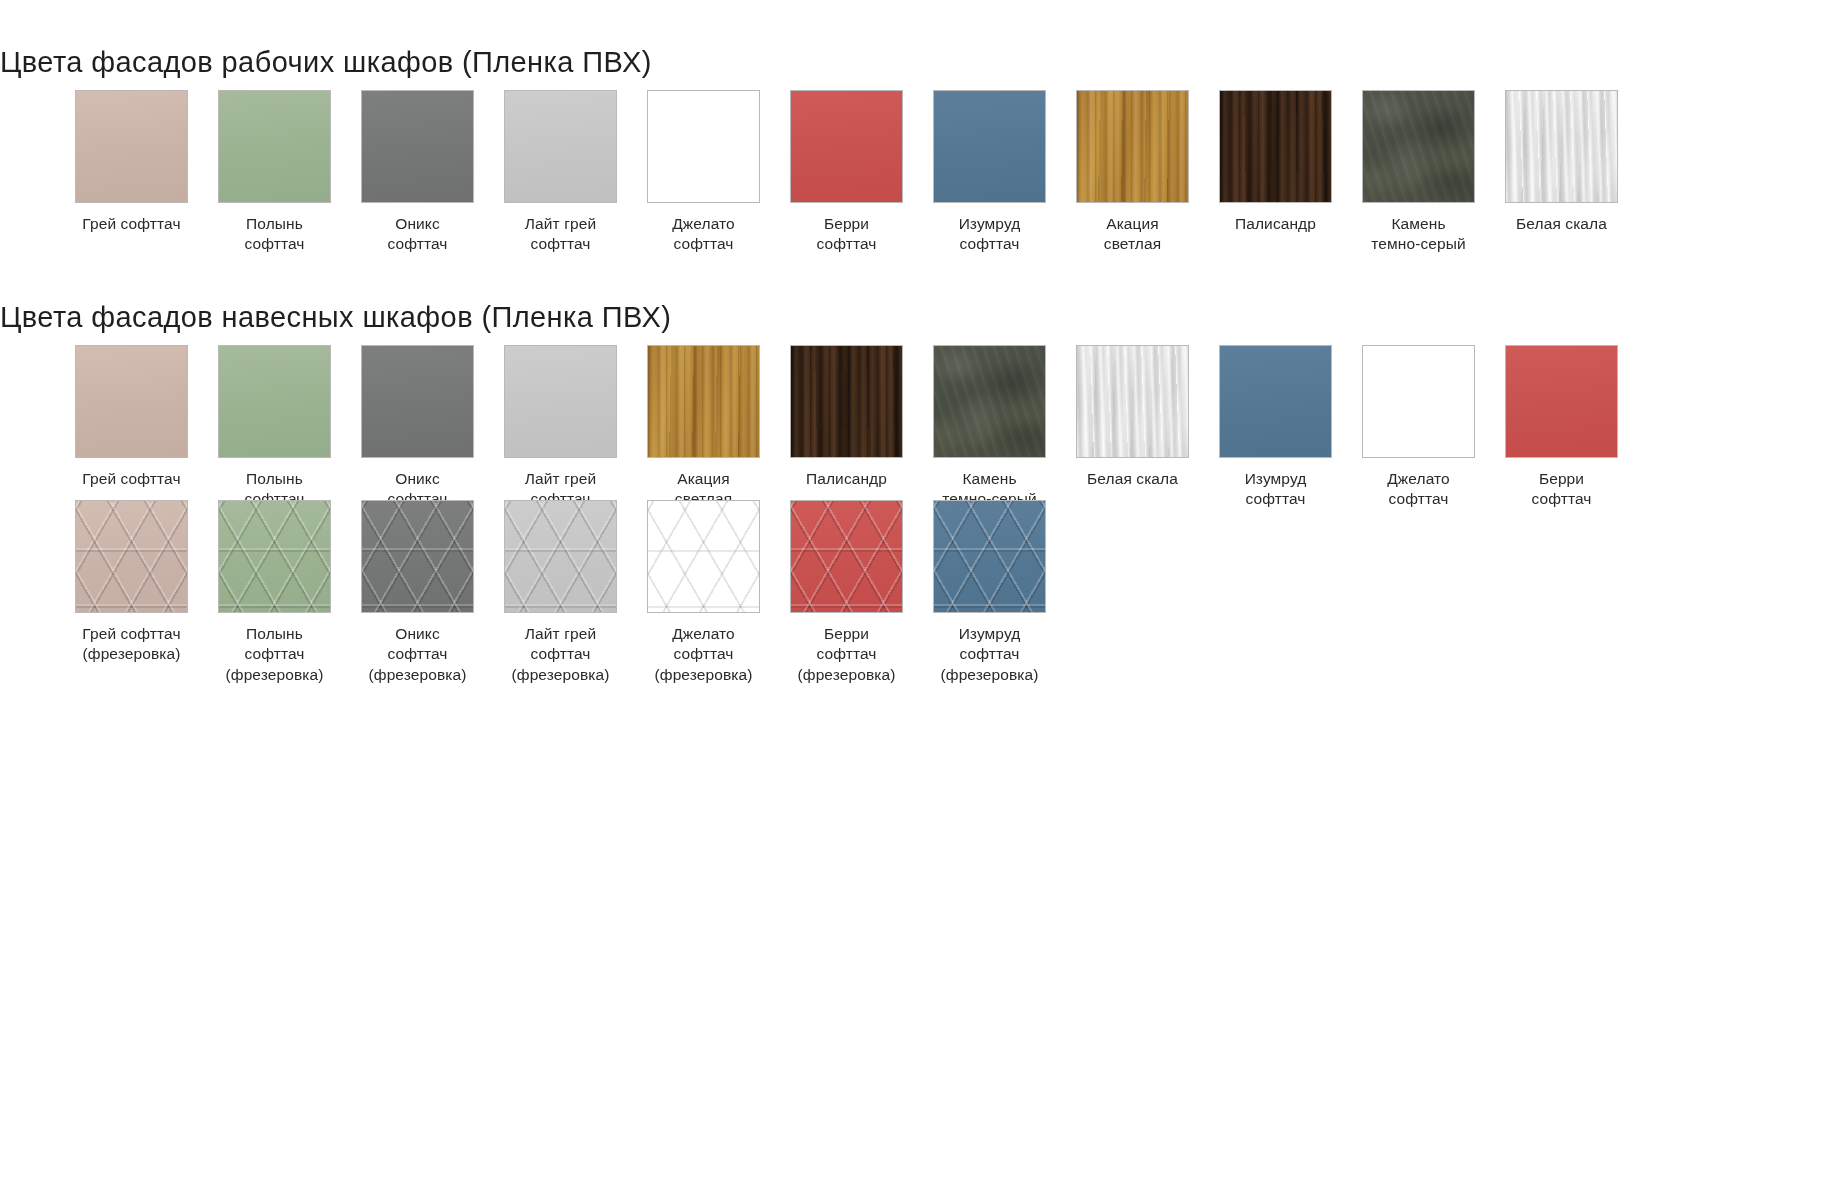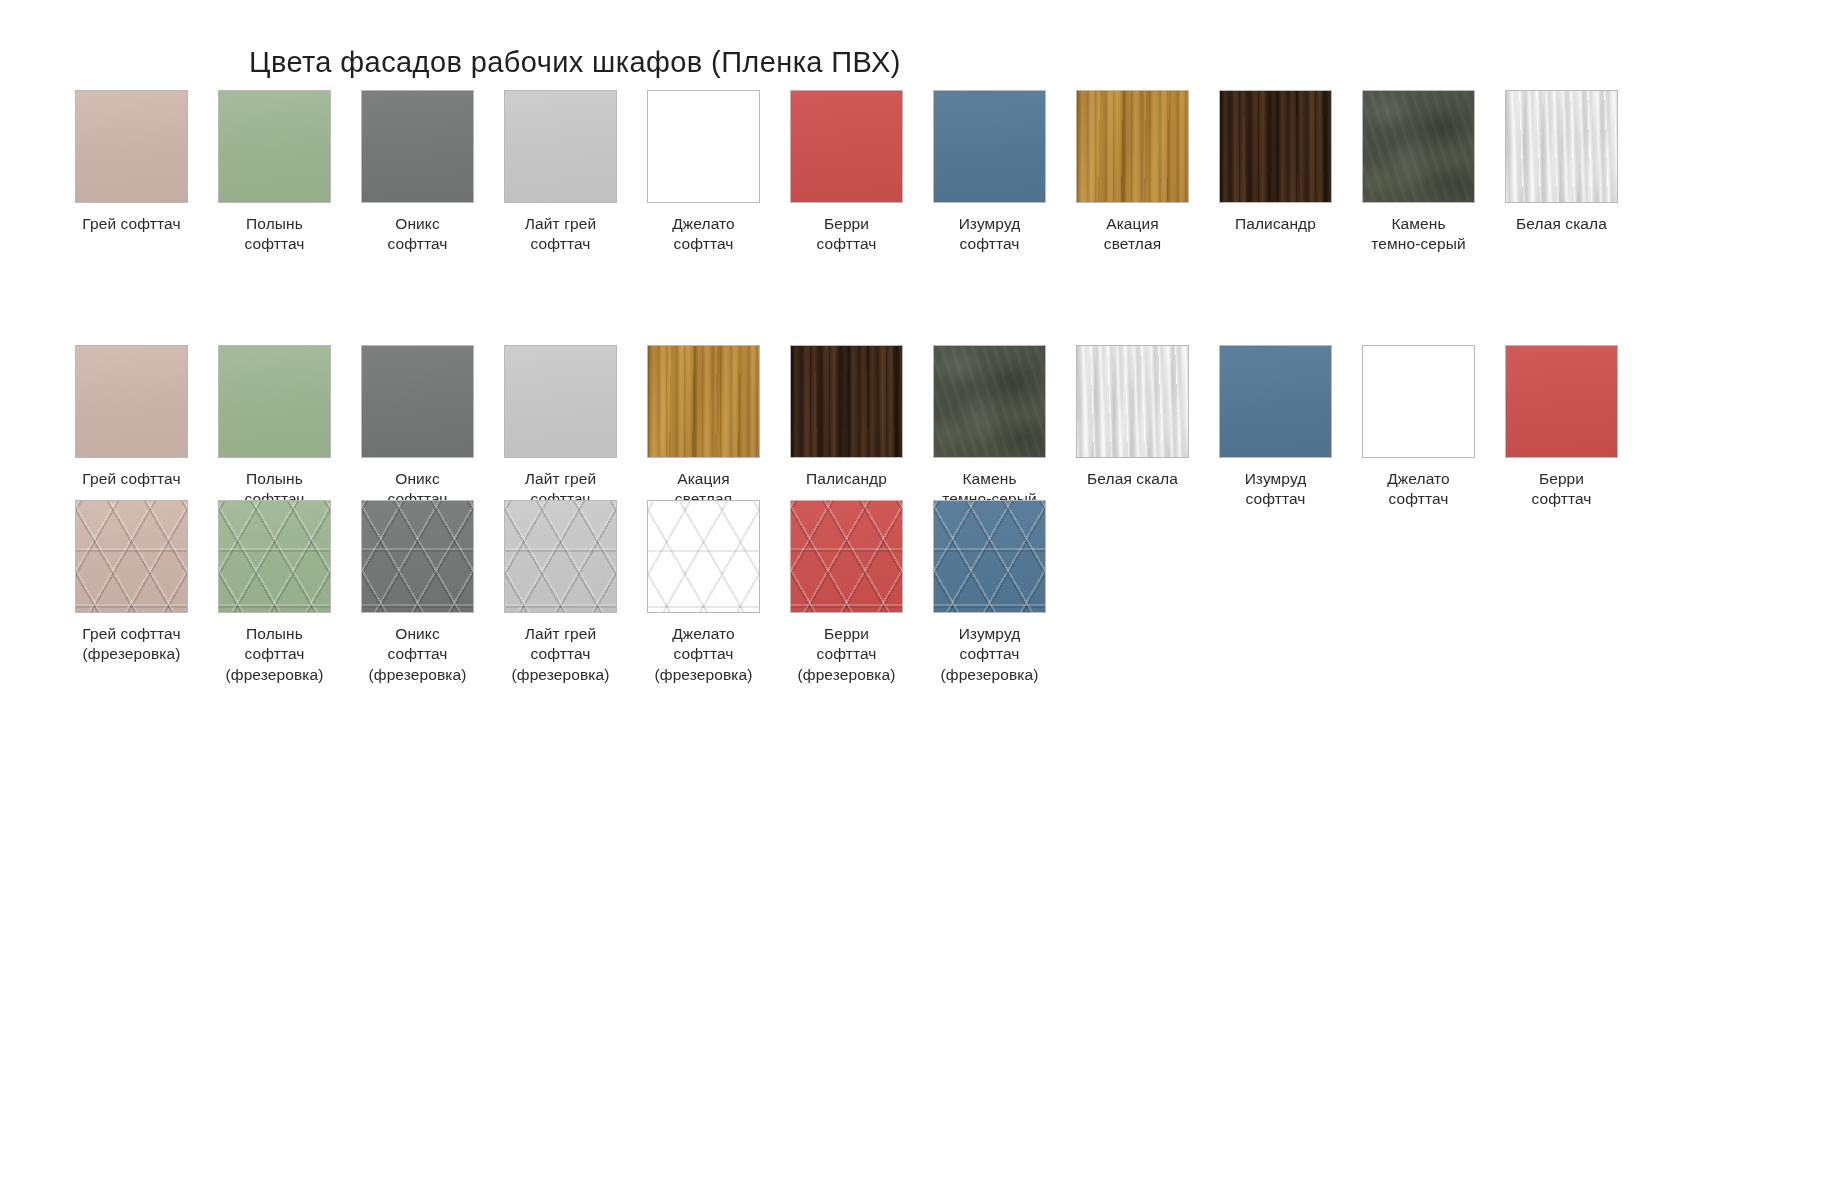--- a/index.html
+++ b/index.html
@@ -21,21 +21,20 @@
     position: relative;
     width: 1833px;
     height: 1194px;
   }
 
   
   .section-title {
     position: absolute;
     left: 0;
     width: 1150px;
-    text-align: center;
     font-size: 29px;
     font-weight: 300;
     letter-spacing: 0.4px;
     color: #1f1f1f;
     white-space: nowrap;
   }
 
   
   .swatch-row {
     position: absolute;
@@ -275,20 +274,21 @@
       <div class="swatch">
         <div class="chip f-kamen-dark chip-border"></div>
         <div class="caption">Камень
 темно-серый</div>
       </div>
       <div class="swatch">
         <div class="chip f-belaya-skala chip-border"></div>
         <div class="caption">Белая скала</div>
       </div>
     </div>
+    <div class="section-title" style="top: 301px;">Цвета фасадов навесных шкафов (Пленка ПВХ)</div>
     <div class="swatch-row" style="top: 345px; left: 75px;">
       <div class="swatch">
         <div class="chip f-grey-soft chip-border"></div>
         <div class="caption">Грей софттач</div>
       </div>
       <div class="swatch">
         <div class="chip f-polyn chip-border"></div>
         <div class="caption">Полынь
 софттач</div>
       </div>

